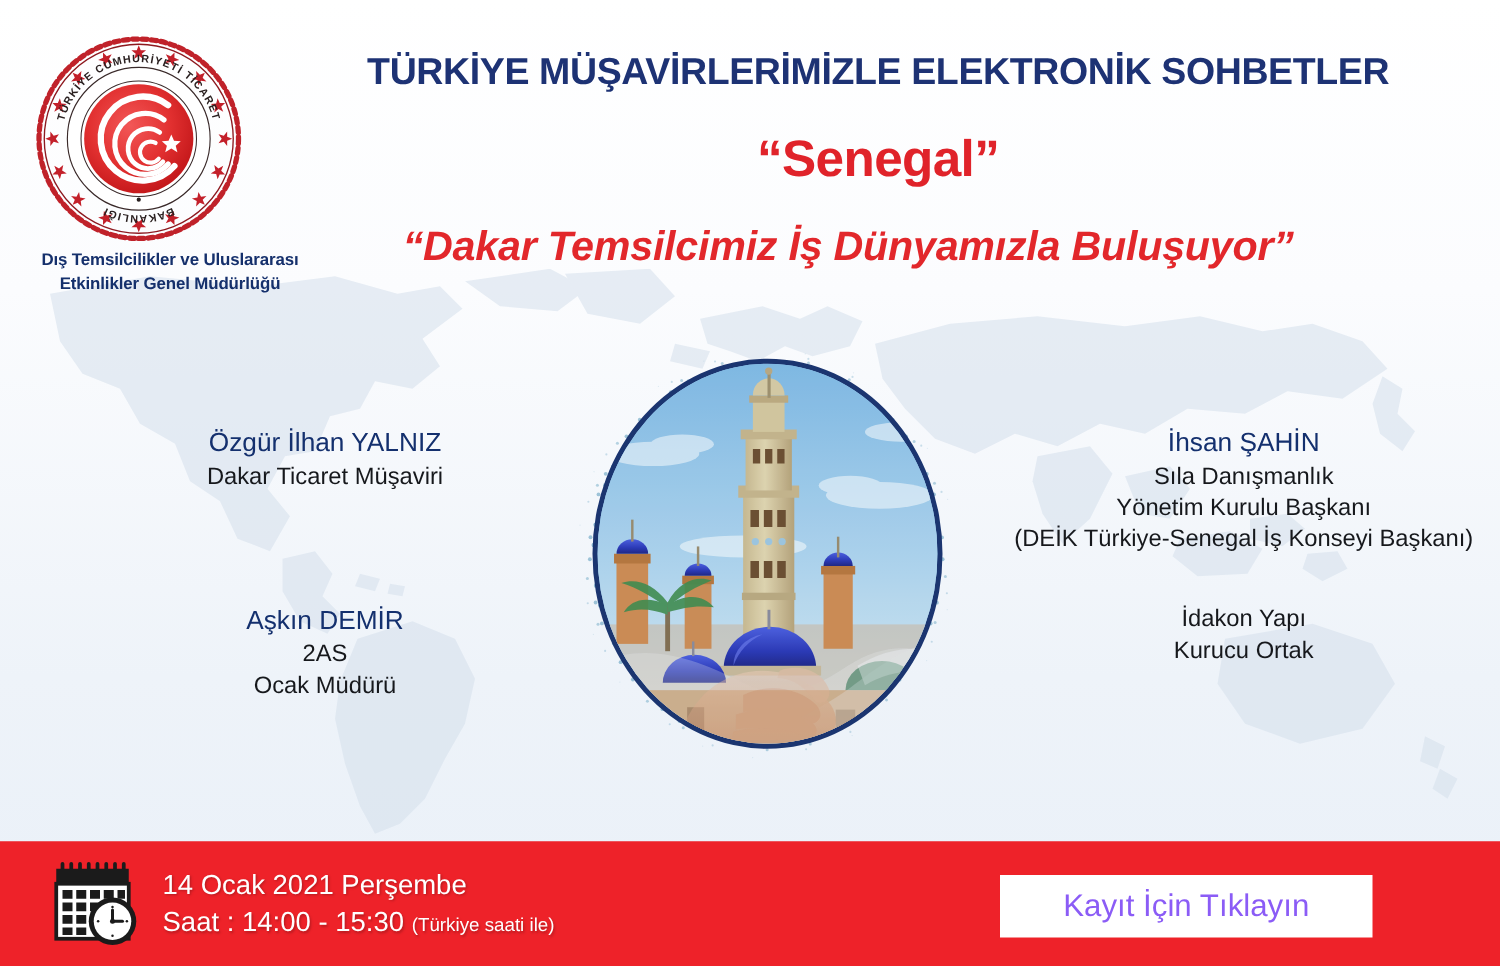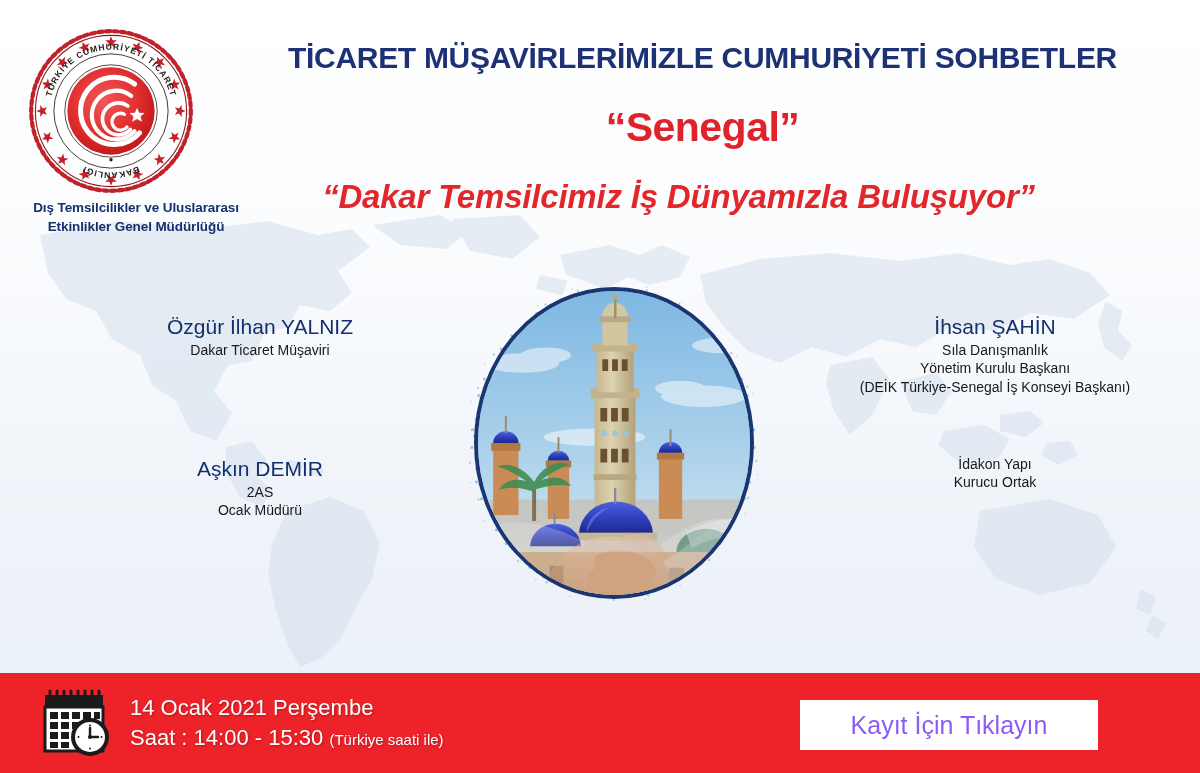--- a/index.html
+++ b/index.html
@@ -48,26 +48,26 @@
     color:#e0232a; letter-spacing:-.5px;
   }
   #title-sub{
     position:absolute; left:176px; top:178px; width:1005px;
     text-align:center;
     font-size:33px; font-weight:bold; font-style:italic;
     color:#e2272b; letter-spacing:-.2px; white-space:nowrap;
   }
 
   
-  .speaker{ position:absolute; text-align:center; }
+  .speaker{ position:absolute; text-align:center;margin-top:28px; }
   .sp-name{
     font-size:21px; color:#14306e; line-height:1.32; white-space:nowrap;
   }
   .sp-line{
-    font-size:14px; color:#16181c; line-height:1.32; white-space:nowrap;
+    font-size:19px; color:#16181c; line-height:1.32; white-space:nowrap;
   }
   #sp-left-1{ left:90px; top:313px; width:340px; }
   #sp-left-2{ left:90px; top:455px; width:340px; }
   #sp-right-1{ left:790px; top:313px; width:410px; }
   #sp-right-2{ left:790px; top:455px; width:410px; }
 
   
   #media{
     position:absolute; left:438px; top:257px; width:350px; height:372px;
   }
@@ -262,21 +262,21 @@
       </g>
       <path d="M131 96 l2.6 6 6.4 .4 -4.8 4.2 1.6 6.2 -5.8 -3.4 -5.8 3.4 1.6 -6.2 -4.8 -4.2 6.4 -.4 Z" fill="#ffffff"></path>
     </svg>
   </div>
 
   <div id="emblem-caption">
     <div>Dış Temsilcilikler ve Uluslararası</div>
     <div>Etkinlikler Genel Müdürlüğü</div>
   </div>
 
-  <div id="title-main">TİCARET MÜŞAVİRLERİMİZLE CUMHURİYETİ SOHBETLER</div>
+  <div id="title-main">TÜRKİYE MÜŞAVİRLERİMİZLE ELEKTRONİK SOHBETLER</div>
   <div id="title-country">“Senegal”</div>
   <div id="title-sub">“Dakar Temsilcimiz İş Dünyamızla Buluşuyor”</div>
 
   <div class="speaker" id="sp-left-1">
     <div class="sp-name">Özgür İlhan YALNIZ</div>
     <div class="sp-line">Dakar Ticaret Müşaviri</div>
   </div>
   <div class="speaker" id="sp-left-2">
     <div class="sp-name">Aşkın DEMİR</div>
     <div class="sp-line">2AS</div>

